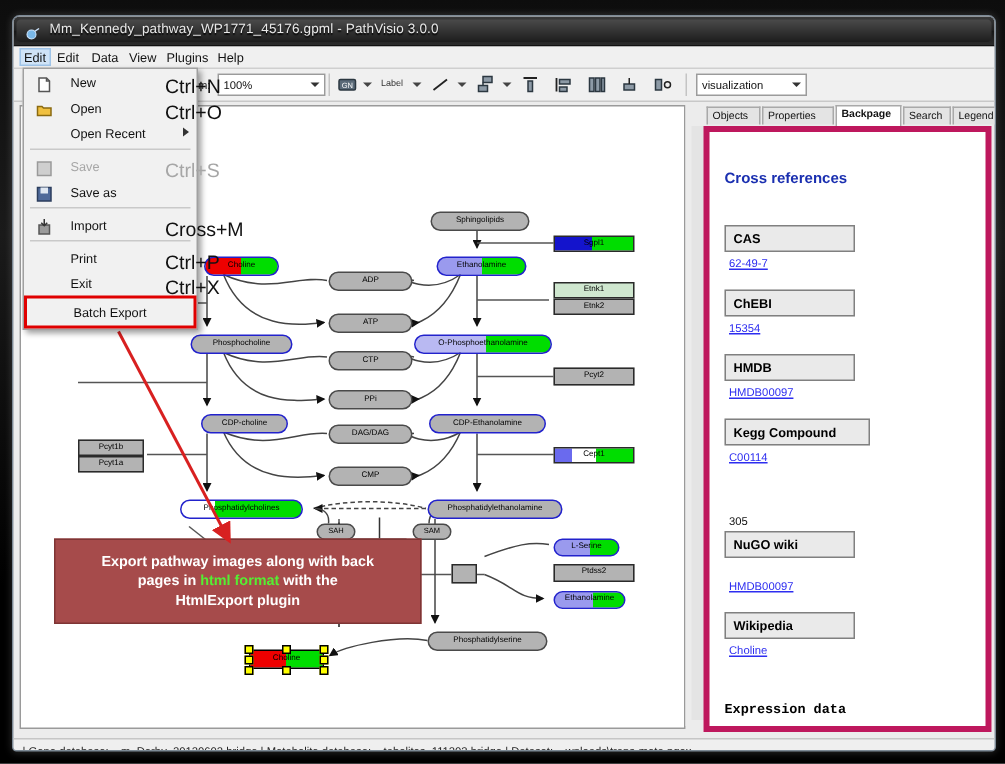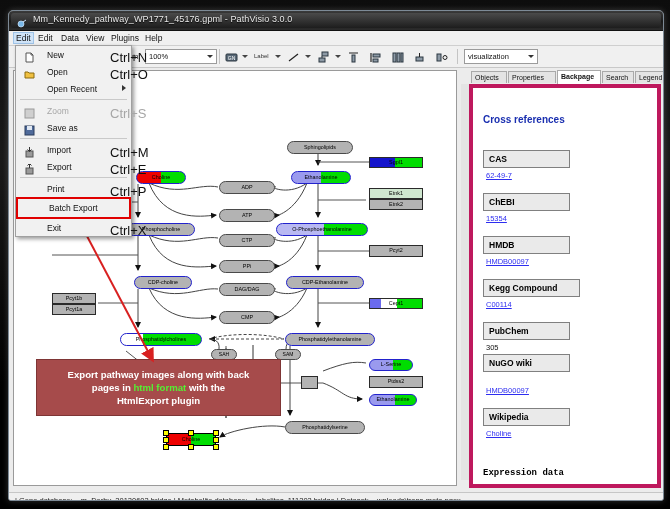--- a/index.html
+++ b/index.html
@@ -370,23 +370,20 @@
           <div class="xbox" style="top:148px">
               <span>HMDB</span>
             </div>
           <a class="xlink" style="top:169px" href="#">HMDB00097</a>
 
           <div class="xbox" style="top:191px;width:95px;">
               <span>Kegg Compound</span>
             </div>
           <a class="xlink" style="top:212px" href="#">C00114</a>
 
-          <div class="xbox" style="top:234px">
-              <span>PubChem</span>
-            </div>
           <span class="xplain" style="top:255px">305</span>
 
           <div class="xbox" style="top:266px">
               <span>NuGO wiki</span>
             </div>
           <a class="xlink" style="top:298px" href="#">HMDB00097</a>
 
           <div class="xbox" style="top:320px">
               <span>Wikipedia</span>
             </div>
@@ -425,21 +422,21 @@
         <span class="lbl">Open Recent</span>
         <span class="sub"></span>
       </div>
       <div class="dsep"></div>
       <div class="ditem dis">
         <span class="ico">
           <svg width="11" height="11" viewBox="0 0 11 11">
               <rect x="1" y="1" width="9" height="9" fill="#cfcfcf" stroke="#9a9a9a"></rect>
             </svg>
         </span>
-        <span class="lbl">Zoom</span>
+        <span class="lbl">Save</span>
           <span class="acc">Ctrl+S</span>
       </div>
       <div class="ditem">
         <span class="ico">
           <svg width="11" height="11" viewBox="0 0 11 11">
               <rect x="1" y="1" width="9" height="9" fill="#4f6a9a" stroke="#2b3d5c"></rect>
               <rect x="3" y="1" width="5" height="4" fill="#dfe7f2"></rect>
             </svg>
         </span>
         <span class="lbl">Save as</span>
@@ -447,40 +444,30 @@
       </div>
       <div class="dsep"></div>
       <div class="ditem">
         <span class="ico">
           <svg width="11" height="11" viewBox="0 0 11 11">
               <rect x="2" y="4" width="7" height="6" fill="#9a9a9a" stroke="#555"></rect>
               <path d="M5.5 0v4M3.5 2.5l2 2 2-2" stroke="#333" fill="none"></path>
             </svg>
         </span>
         <span class="lbl">Import</span>
-          <span class="acc">Ctrl+M</span>
-      </div>
-      <div class="ditem">
-        <span class="ico">
-          <svg width="11" height="11" viewBox="0 0 11 11">
-              <rect x="2" y="4" width="7" height="6" fill="#9a9a9a" stroke="#555"></rect>
-              <path d="M5.5 4V0M3.5 1.5l2-2 2 2" stroke="#333" fill="none"></path>
-            </svg>
-        </span>
-        <span class="lbl">Export</span>
-          <span class="acc">Ctrl+E</span>
+          <span class="acc">Cross+M</span>
       </div>
       <div class="dsep"></div>
       <div class="ditem">
         <span class="lbl">Print</span>
           <span class="acc">Ctrl+P</span>
       </div>
+      <div class="ditem">
+        <span class="lbl">Exit</span>
+          <span class="acc">Ctrl+X</span>
+      </div>
       <div class="ditem highlight" style="height:18px;">
         <span class="lbl" style="top:4px">Batch Export</span>
       </div>
-      <div class="ditem">
-        <span class="lbl">Exit</span>
-          <span class="acc">Ctrl+X</span>
-      </div>
     </div>
 
   </div>
 </div>
 
 </body></html>

